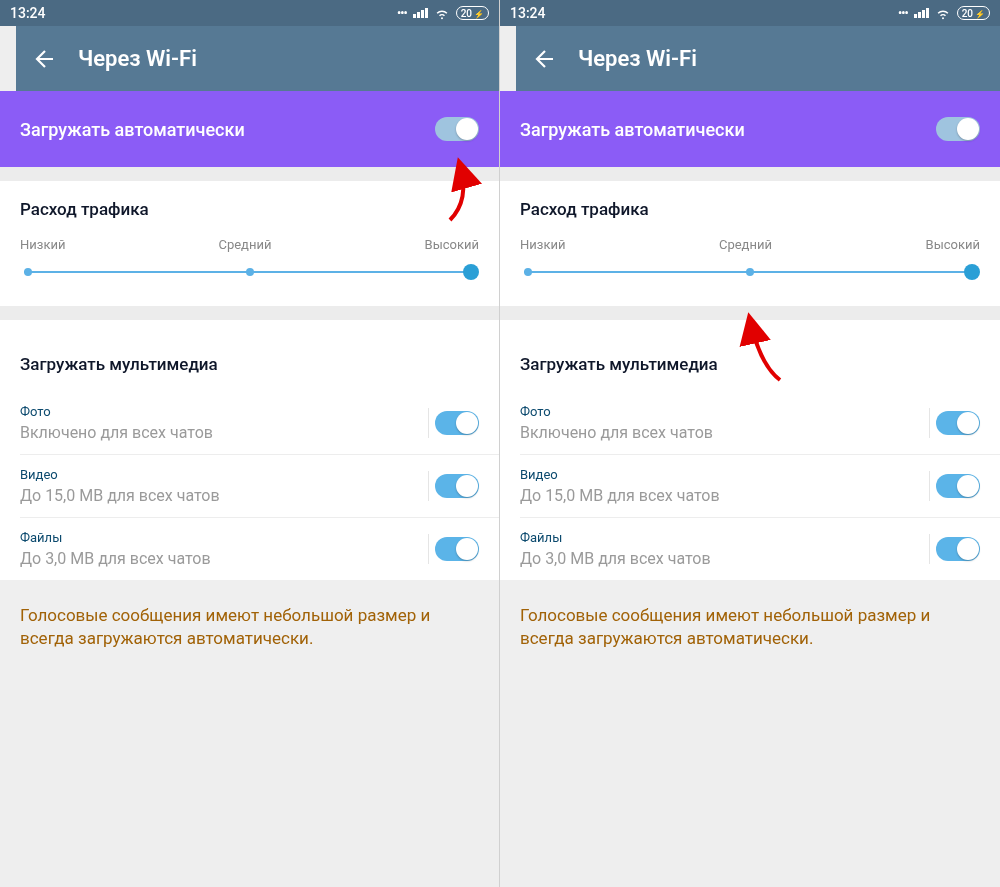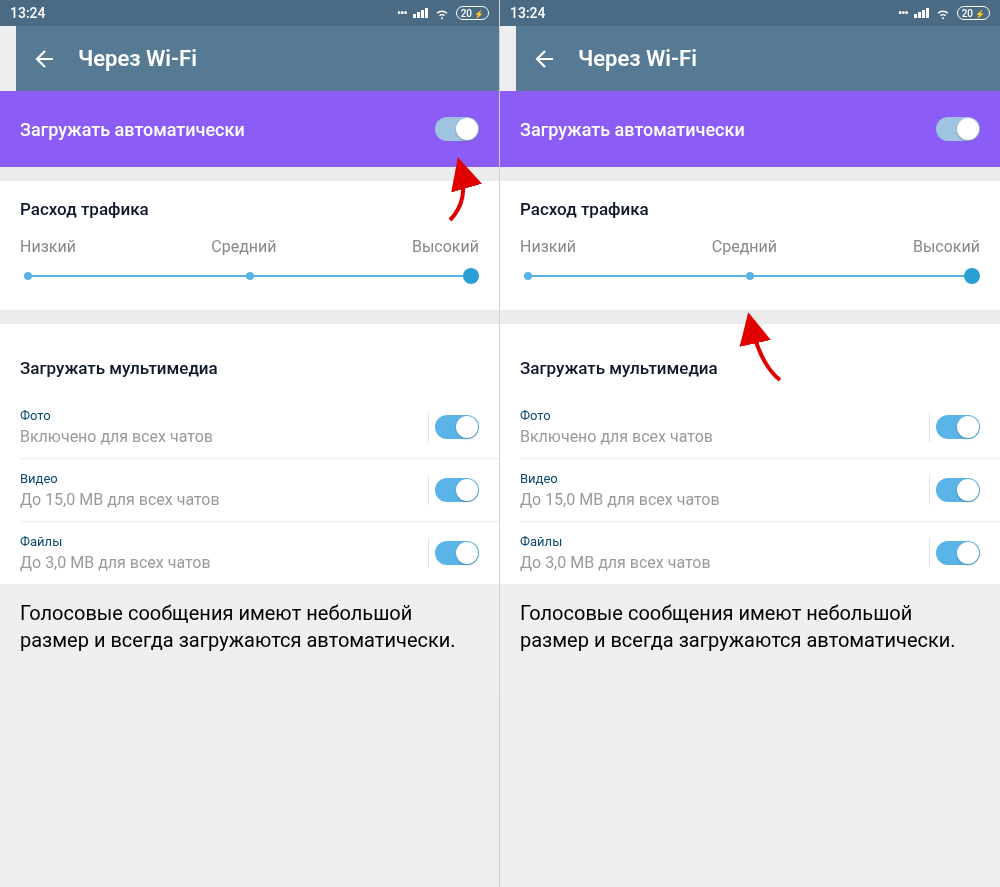--- a/index.html
+++ b/index.html
@@ -26,42 +26,42 @@
 
   
   .autorow { height: 76px; background: #8b5cf6; color: #fff; display: flex; align-items: center; justify-content: space-between; padding: 0 20px; font-size: 18px; font-weight: 500; }
 
   
   .gap { height: 14px; background: #ececec; }
   .card { background: #fff; padding: 18px 20px 20px 20px; }
   .card-title { color: #0f172a; font-size: 17px; font-weight: 500; margin-bottom: 18px; }
 
   
-  .slabels { display: flex; justify-content: space-between; font-size: 16px; color: #888; margin-bottom: 10px; }
+  .slabels { display: flex; justify-content: space-between; font-size: 13px; color: #888; margin-bottom: 10px; }
   .slabels span:nth-child(2){ text-align:right; }
 
   
   .track { position: relative; height: 20px; margin: 0 4px 4px 4px; }
   .line { position: absolute; top: 9px; left: 0; right: 0; height: 2px; background: #5cb1e6; }
   .tick { position: absolute; top: 6px; width: 8px; height: 8px; background: #5cb1e6; border-radius: 50%; }
   .tick.l { left: 0; } .tick.m { left: 50%; transform: translateX(-50%); } .tick.r { right: 0; }
   .thumb { position: absolute; top: 2px; width: 16px; height: 16px; background: #2a9fd6; border-radius: 50%; }
   .thumb.right { right: -4px; }
 
   
   .mediacard { background: #fff; padding-top: 34px; }
   .mediacard .card-title { padding: 0 20px; }
   .mrow { display: flex; align-items: center; justify-content: space-between; padding: 12px 20px; position: relative; }
   .mrow .labels .t1 { font-size: 13px; color: #0c4a6e; margin-bottom: 4px; }
   .mrow .labels .t2 { font-size: 16px; color: #9a9a9a; }
   .mrow .sep { position: absolute; right: 70px; top: 16px; bottom: 16px; width: 1px; background: #e5e5e5; }
   .divider { height: 1px; background: #ededed; margin-left: 20px; }
 
   
-  .note { background: #efefef; padding: 16px 20px 40px 20px; color: #000000; font-size: 20px; line-height: 1.35; }
+  .note { background: #efefef; padding: 24px 20px 40px 20px; color: #a16207; font-size: 17px; line-height: 1.35; }
 
   
   .switch { position: relative; width: 44px; height: 24px; border-radius: 12px; background: #5bb4e8; display: inline-block; }
   .switch .knob { position: absolute; top: 1px; right: 1px; width: 22px; height: 22px; background: #fff; border-radius: 50%; box-shadow: 0 1px 2px rgba(0,0,0,.25); }
   .switch.hdr-sw { background: #9fc4df; }
   .switch.hdr-sw .knob { background: #fff; }
 
   
   .arrow { position: absolute; pointer-events: none; }
   .arrow svg { overflow: visible; }

